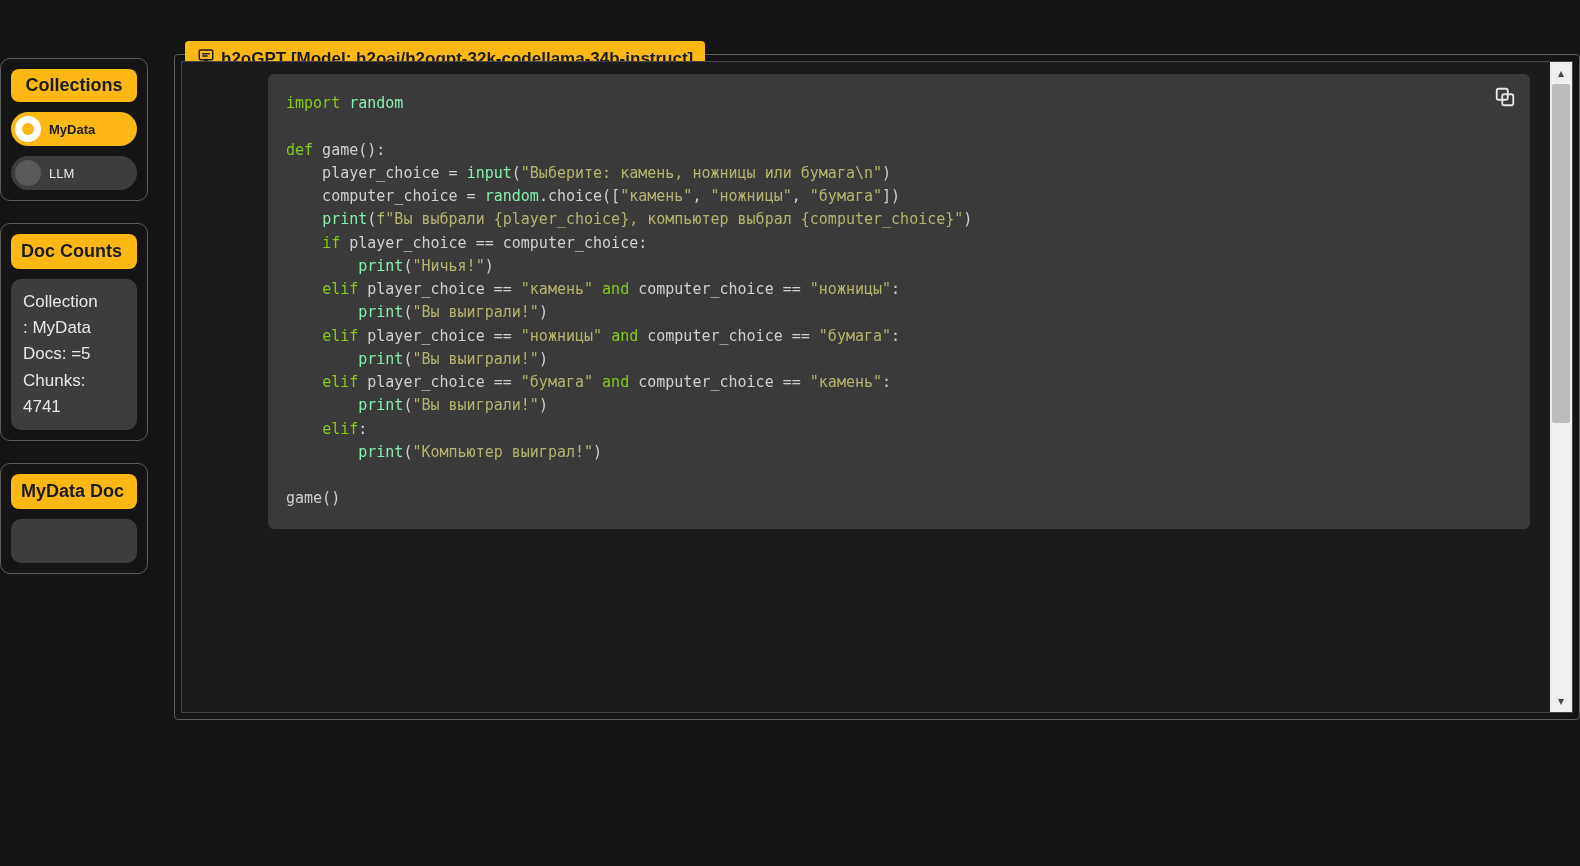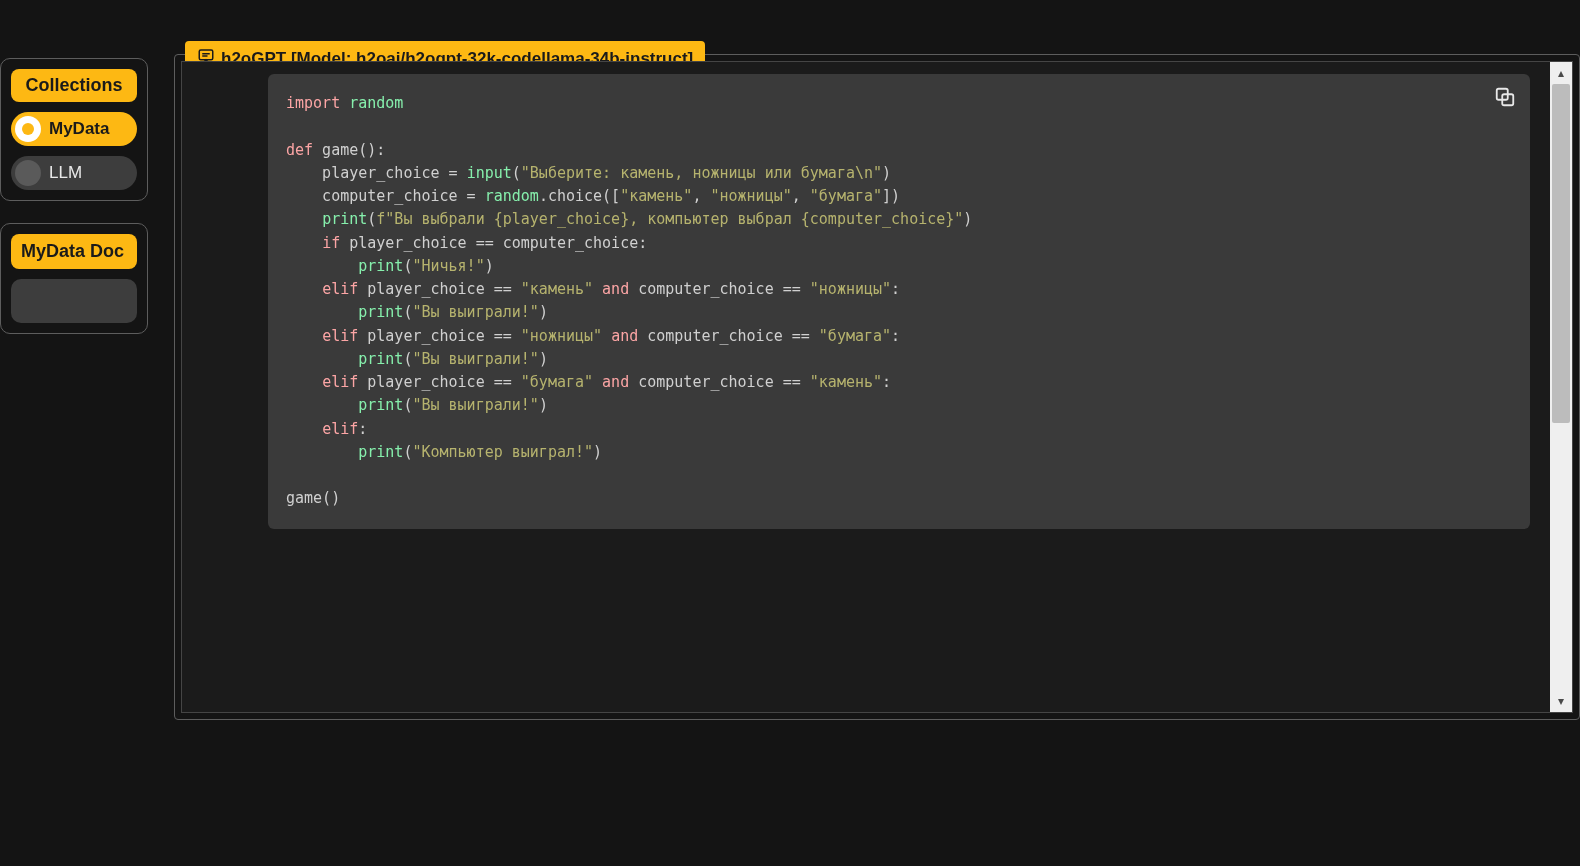--- a/index.html
+++ b/index.html
@@ -49,21 +49,21 @@
     justify-content: center;
     font-size: 18px;
   }
   .radio-item {
     background: #3d3d3d;
     border-radius: 22px;
     padding: 4px 12px 4px 4px;
     display: flex;
     align-items: center;
     gap: 8px;
-    font-size: 17px;
+    font-size: 13px;
     color: #e8e8e8;
     cursor: pointer;
   }
   .radio-item.selected { background: #fdb813; color: #1a1a1a; font-weight: 600; }
   .radio-dot {
     width: 26px; height: 26px;
     border-radius: 50%;
     background: #e8e8e8;
     position: relative;
     flex-shrink: 0;
@@ -172,21 +172,21 @@
     background: #3a3a3a;
     border-radius: 6px;
     padding: 18px 18px;
     position: relative;
     font-family: "DejaVu Sans Mono", Consolas, "Courier New", monospace;
     font-size: 15px;
     line-height: 1.55;
     color: #d0d0d0;
     white-space: pre;
   }
-  .code-block .kw { color: #fca5a5; }
+  .code-block .kw { color: #84cc16; }
   .code-block .str { color: #b6b36e; }
   .code-block .bi { color: #86efac; } 
   .copy-btn {
     position: absolute;
     top: 12px; right: 12px;
     width: 24px; height: 24px;
     cursor: pointer;
     color: #e8e8e8;
   }
   .copy-btn svg { width: 22px; height: 22px; }
@@ -212,20 +212,32 @@
       <div class="radio-item selected">
         <span class="radio-dot"></span>
         <span>MyData</span>
       </div>
       <div class="radio-item">
         <span class="radio-dot unselected"></span>
         <span>LLM</span>
       </div>
     </div>
 
+    <div class="panel">
+      <div class="doc-counts-hdr">
+        <span>Doc Counts</span>
+      </div>
+      <div class="info-box">
+        <div>Collection</div>
+        <div>: MyData</div>
+        <div>Docs: =5</div>
+        <div>Chunks:</div>
+        <div>4741</div>
+      </div>
+    </div>
 
     <div class="panel">
       <div class="doc-counts-hdr">
         <span>MyData Doc</span>
       </div>
       <div class="empty-box"></div>
     </div>
 
   </div>
 

